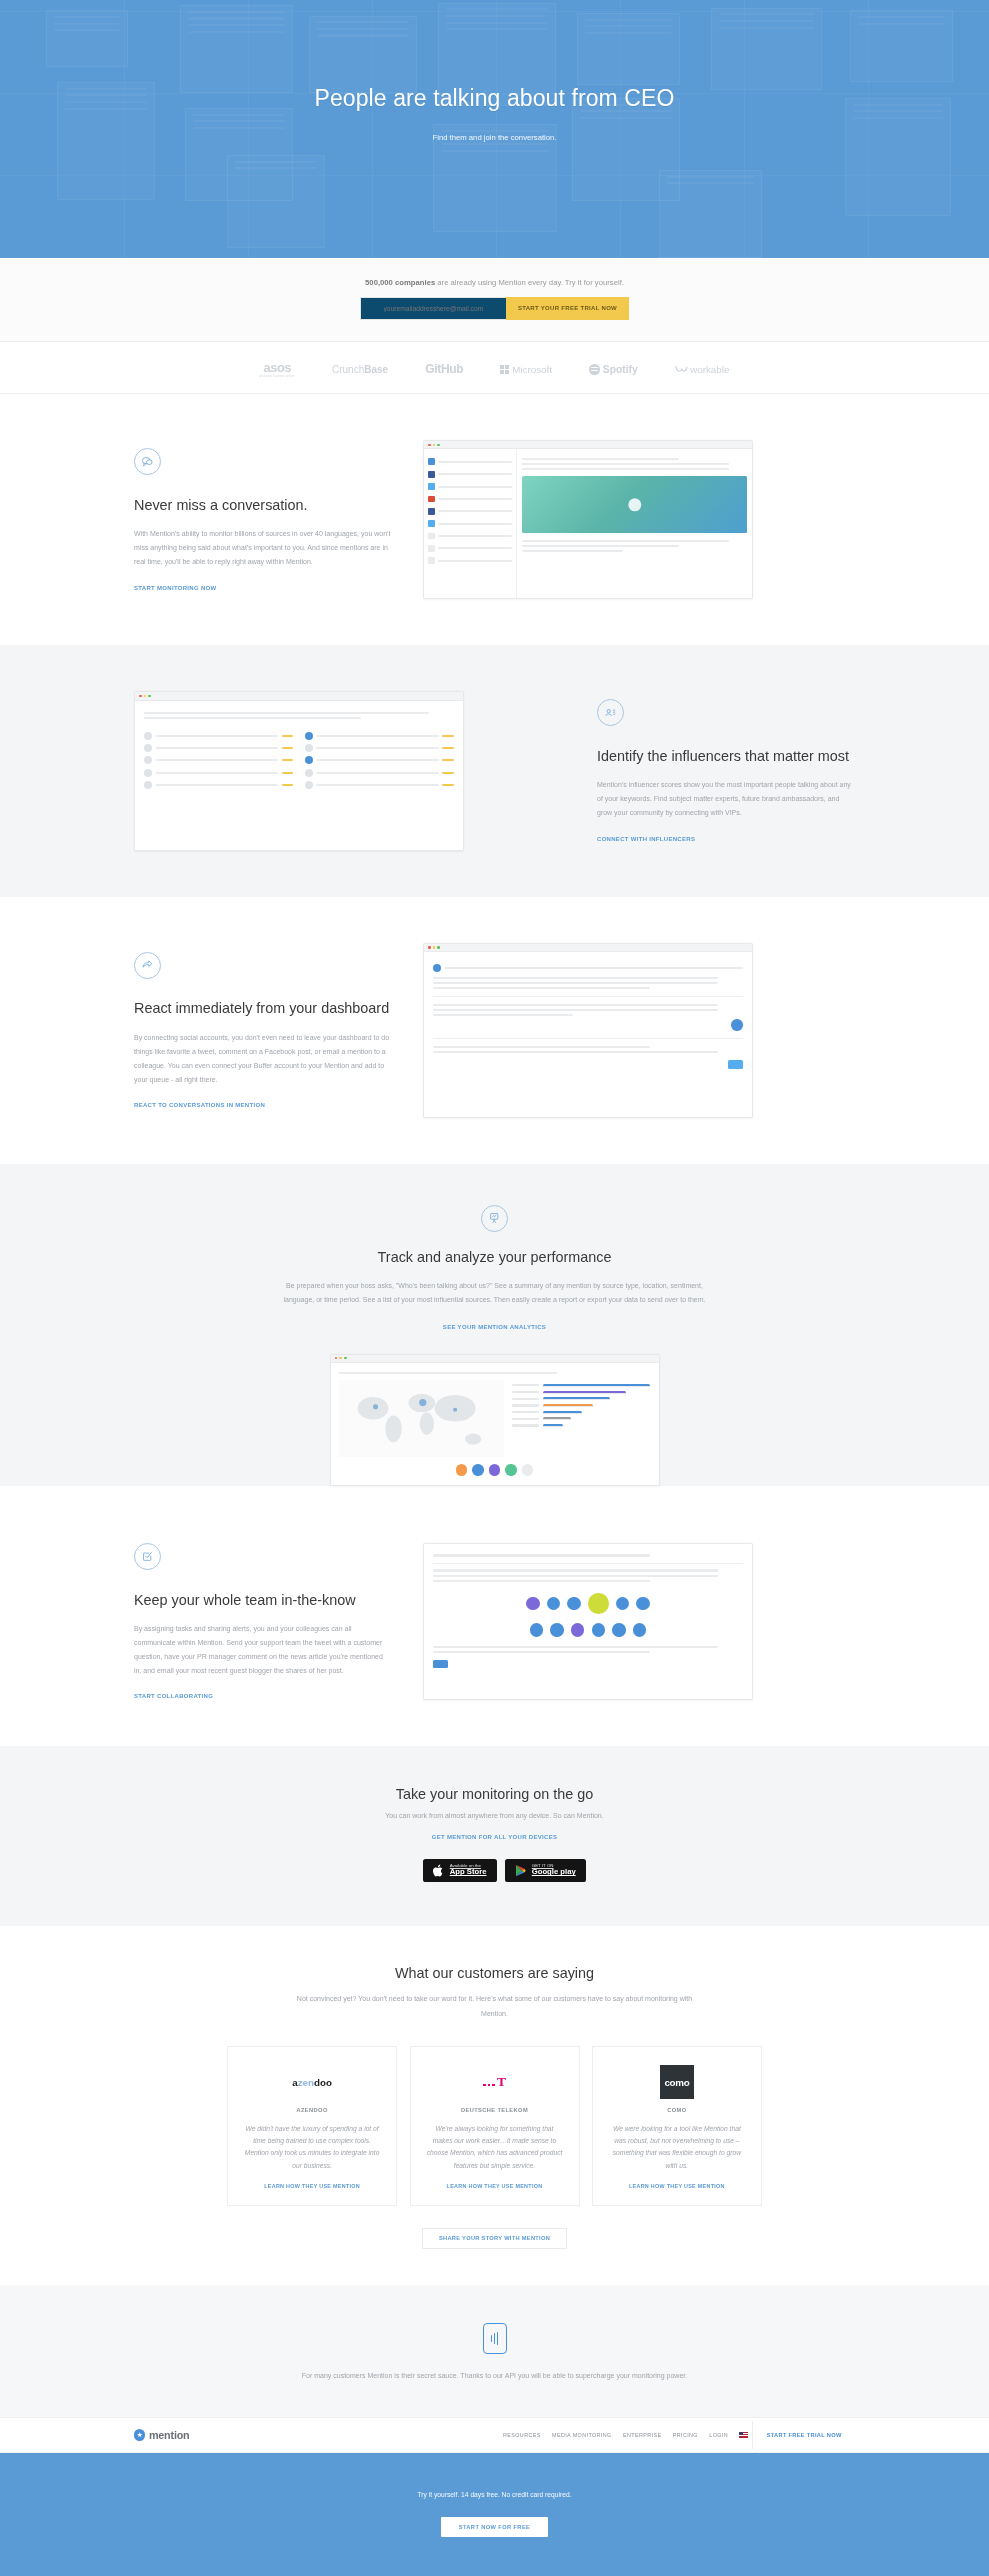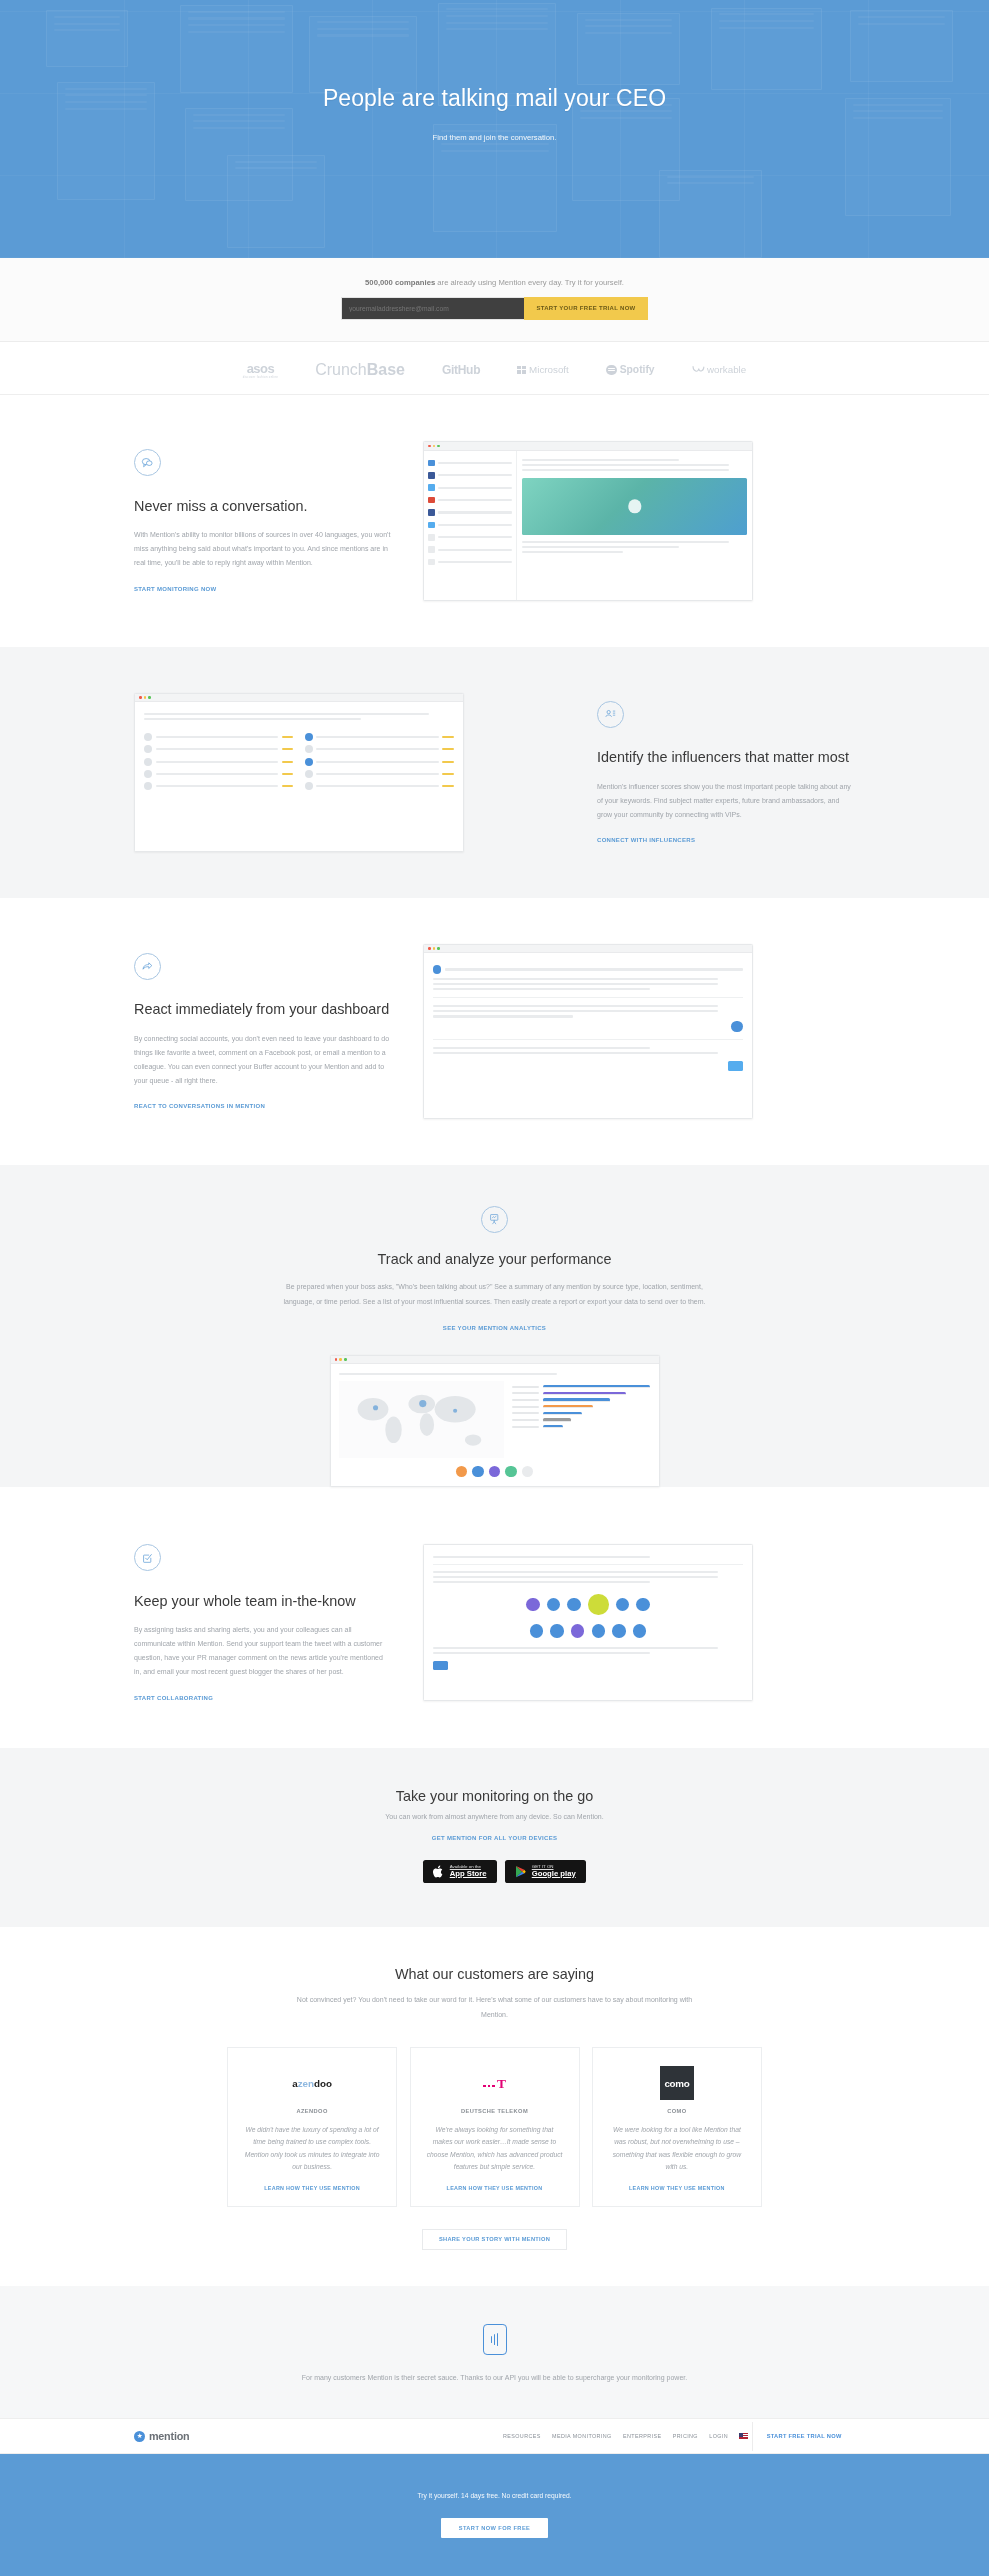--- a/index.html
+++ b/index.html
@@ -38,37 +38,37 @@
     text-shadow: 0 0.5px 1px rgba(0,0,0,.08);
   }
   .hero p { margin-top: 20.6px; font-size:7.7px; color:rgba(255,255,255,.92); font-weight:300; }
 
   
   .signup-bar { background:#fbfbfb; border-bottom:0.5px solid #ececec; padding: 19.6px 0 21.6px; text-align:center; }
   .signup-bar .claim { font-size:7.7px; color:#9b9b9b; font-weight:300; }
   .signup-bar .claim b { color:#7b7b7b; font-weight:700; }
   .signup-form { margin-top:10.3px; display:flex; justify-content:center; align-items:stretch; }
   .signup-form input {
-    width: 183px; height:23px; border:0.5px solid #e4e4e4; border-right:none;
-    padding: 0 7px; font-size:6.7px; color:#b5b5b5; background:#404040;
+    width: 146px; height:23px; border:0.5px solid #e4e4e4; border-right:none;
+    padding: 0 23px; font-size:6.7px; color:#b5b5b5; background:#0c4a6e;
     font-family:"Liberation Sans",sans-serif; outline:none;
   }
   .signup-form button {
     height:23px; border:none; background:#f2c94c; color:#6b5a17;
     font-size:6px; letter-spacing:0.3px; font-weight:700; padding:0 12.4px; cursor:pointer;
     font-family:"Liberation Sans",sans-serif;
   }
 
   
   .logos { background:#fff; border-bottom:0.5px solid #eee; padding: 18.5px 0 15.5px;}
   .logos ul { display:flex; justify-content:center; align-items:center; gap:37px; list-style:none; }
   .logos li { color:#c9cfd6; opacity:.92; }
   .logo-asos { font-size:13px; font-weight:700; letter-spacing:-0.5px; line-height:1; text-align:center;}
   .logo-asos small{ display:block; font-size:2.8px; letter-spacing:0.3px; font-weight:400; margin-top:1px;}
-  .logo-crunch { font-size:16px; font-weight:300; }
+  .logo-crunch { font-size:10px; font-weight:300; }
   .logo-crunch b { font-weight:700; }
   .logo-github { font-size:12px; font-weight:700; letter-spacing:-0.3px;text-align:right;}
   .logo-ms { display:flex; align-items:center; gap:3.1px; font-size:9.8px; font-weight:400;}
   .ms-grid { width:8.8px; height:8.8px; display:grid; grid-template-columns:1fr 1fr; grid-template-rows:1fr 1fr; gap:1px;}
   .ms-grid span{ background:#c9cfd6; display:block; }
   .logo-spotify { display:flex; align-items:center; gap:3.1px; font-size:10.3px; font-weight:600;}
   .sp-circle{ width:10.8px;height:10.8px;border-radius:50%;background:#c9cfd6;position:relative;}
   .sp-circle::before,.sp-circle::after{content:"";position:absolute;left:2.1px;right:2.1px;height:1px;background:#fff;border-radius:1px;}
   .sp-circle::before{top:3.1px;} .sp-circle::after{top:5.7px;}
   .logo-workable{ display:flex;align-items:center;gap:2px;font-size:9.8px;font-weight:300;}
@@ -253,21 +253,21 @@
     <div class="card" style="left:227px;top:155px;width:98px;height:93px">
         <i></i>
         <i></i>
       </div>
     <div class="card" style="left:659px;top:170px;width:103px;height:88px">
         <i></i>
         <i></i>
       </div>
   </div>
   <div class="hero-inner">
-    <h1>People are talking mail your CEO</h1>
+    <h1>People are talking about from CEO</h1>
     <p>Find them and join the conversation.</p>
   </div>
 </section>
 
 <section class="signup-bar">
   <div class="claim">
     <b>500,000 companies</b><span> are already using Mention every day. Try it for yourself.</span>
   </div>
   <form class="signup-form">
     <input type="text" placeholder="youremailaddresshere@mail.com" style="">

